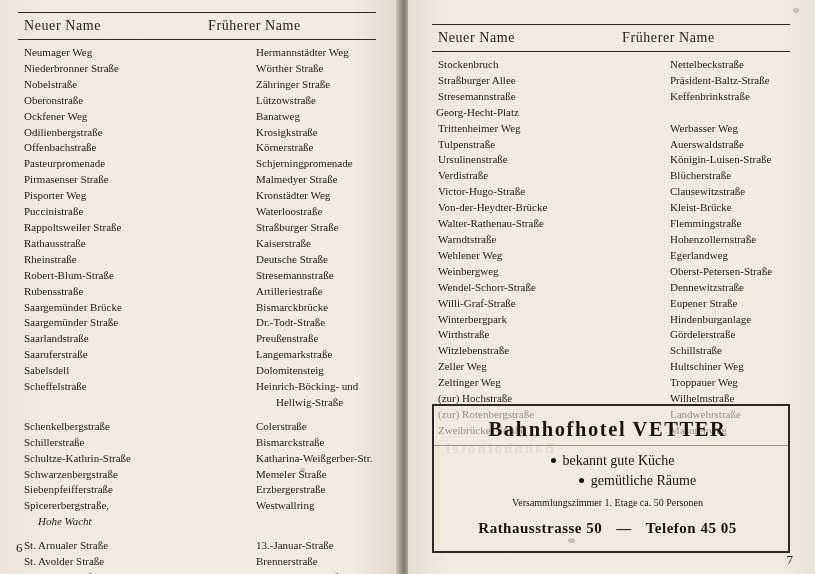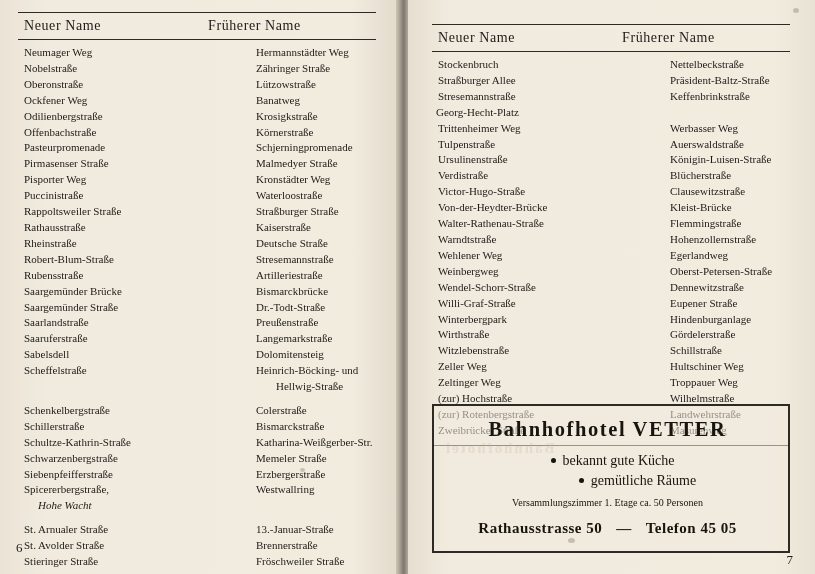--- a/index.html
+++ b/index.html
@@ -159,20 +159,21 @@
 <div class="spread">
 
   <div class="page left">
     <div class="table-box left-tbl">
       <div class="hdr">
         <div class="c1">Neuer Name</div>
         <div class="c2">Früherer Name</div>
       </div>
       <div class="rows" id="left-rows">
           <div class="row"><div class="c1">Neumager Weg</div><div class="c2">Hermannstädter Weg</div></div>
+          <div class="row"><div class="c1">Niederbronner Straße</div><div class="c2">Wörther Straße</div></div>
           <div class="row"><div class="c1">Nobelstraße</div><div class="c2">Zähringer Straße</div></div>
           <div class="row"><div class="c1">Oberonstraße</div><div class="c2">Lützowstraße</div></div>
           <div class="row"><div class="c1">Ockfener Weg</div><div class="c2">Banatweg</div></div>
           <div class="row"><div class="c1">Odilienbergstraße</div><div class="c2">Krosigkstraße</div></div>
           <div class="row"><div class="c1">Offenbachstraße</div><div class="c2">Körnerstraße</div></div>
           <div class="row"><div class="c1">Pasteurpromenade</div><div class="c2">Schjerningpromenade</div></div>
           <div class="row"><div class="c1">Pirmasenser Straße</div><div class="c2">Malmedyer Straße</div></div>
           <div class="row"><div class="c1">Pisporter Weg</div><div class="c2">Kronstädter Weg</div></div>
           <div class="row"><div class="c1">Puccinistraße</div><div class="c2">Waterloostraße</div></div>
           <div class="row"><div class="c1">Rappoltsweiler Straße</div><div class="c2">Straßburger Straße</div></div>

